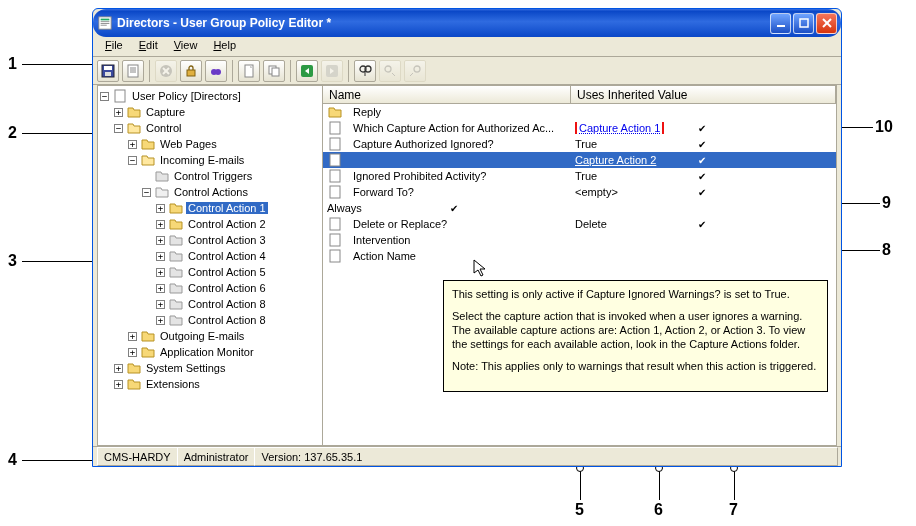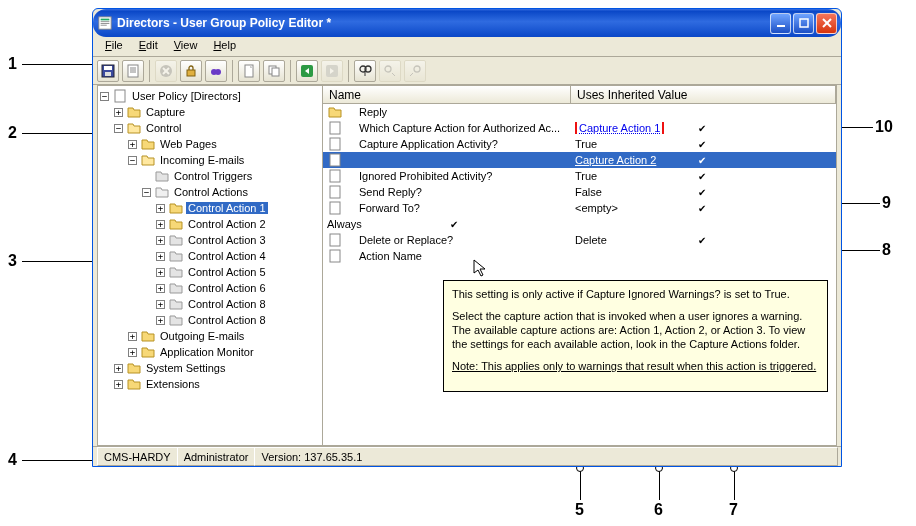--- a/index.html
+++ b/index.html
@@ -34,30 +34,30 @@
   .list { flex:1; background:#fff; display:flex; flex-direction:column; position:relative; }
   .lh { height:18px; display:flex; border-bottom:1px solid #ACA899;}
   .lh .col { background:linear-gradient(180deg,#fff,#ECE9D8); border-right:1px solid #ACA899; padding:2px 6px; font-size:12px; display:flex; align-items:center; }
   .col.name { width:248px;}
   .col.val { width:123px;}
   .col.inh { flex:1;}
   .rows { flex:1; position:relative; }
   .row { display:flex; height:16px; align-items:center; }
   .row.sel { background:#316AC5; color:#fff; }
   .row .c { padding-left:4px; overflow:hidden; white-space:nowrap; text-overflow:ellipsis; }
-  .row .c.name { width:248px; display:flex; align-items:center; gap:14px;}
+  .row .c.name { width:248px; display:flex; align-items:center; gap:8px;}
   .row .c.val { width:123px;}
   .row .c.inh { flex:1;}
   .linkish { color:#0000EE; text-decoration:underline; text-decoration-style:dotted; }
   .row.sel .linkish { color:#fff; text-decoration-style:solid; }
   .check::before { content:"✔"; font-size:10px;}
   .redbox { border:2px solid #e11; padding:0 2px;}
   .tooltip { position:absolute; left:120px; top:176px; width:385px; background:#FFFFE1; border:1px solid #000; padding:6px 8px; font-size:11px; line-height:14px; }
   .tooltip p { margin-bottom:8px;}
-  .tooltip p:last-child { margin-bottom:12px;text-decoration:underline; }
+  .tooltip p:last-child { margin-bottom:12px; }
   .cursor-svg { position:absolute; left:150px; top:155px; pointer-events:none; }
   .statusbar { position:absolute; bottom:0; left:0; right:0; height:20px; display:flex; background:#ECE9D8; border-top:1px solid #ACA899; padding:0 4px;}
   .sb-cell { border:1px solid #ACA899; border-top-color:#fff; border-left-color:#fff; background:#ECE9D8; padding:1px 6px; display:flex; align-items:center; font-size:11px; margin-right:-1px;}
   .sb-path { flex:0 0 auto; width:462px; overflow:hidden; white-space:nowrap; }
   
   svg { display:block; }
 </style>
 </head>
 <body>
 <div class="canvas">
@@ -424,21 +424,21 @@
           <div class="c val"><span class="redbox"><span class="linkish">Capture Action 1</span></span></div>
           <div class="c inh"><span class="check"></span></div>
         </div>
         <div class="row">
           <div class="c name">
                 <span class="ico">
                   <svg width="12" height="14">
                     <rect x="1" y="1" width="10" height="12" fill="#fff" stroke="#888"></rect>
                   </svg>
                 </span>
-                <span>Capture Application Activity?</span>
+                <span>Capture Authorized Ignored?</span>
               </div>
           <div class="c val">True</div>
           <div class="c inh"><span class="check"></span></div>
         </div>
         <div class="row sel">
           <div class="c name">
                 <span class="ico">
                   <svg width="12" height="14">
                     <rect x="1" y="1" width="10" height="12" fill="#fff" stroke="#888"></rect>
                   </svg>
@@ -459,52 +459,52 @@
           <div class="c val">True</div>
           <div class="c inh"><span class="check"></span></div>
         </div>
         <div class="row">
           <div class="c name">
                 <span class="ico">
                   <svg width="12" height="14">
                     <rect x="1" y="1" width="10" height="12" fill="#fff" stroke="#888"></rect>
                   </svg>
                 </span>
-                <span>Send Reply?</span>
-              </div>
-          <div class="c val">False</div>
-          <div class="c inh"><span class="check"></span></div>
-        </div>
-        <div class="row">
-          <div class="c name">
-                <span class="ico">
-                  <svg width="12" height="14">
-                    <rect x="1" y="1" width="10" height="12" fill="#fff" stroke="#888"></rect>
-                  </svg>
-                </span>
                 <span>Forward To?</span>
               </div>
           <div class="c val">&lt;empty&gt;</div>
           <div class="c inh"><span class="check"></span></div>
         </div>
         <div class="row">
           <div class="c val">Always</div>
           <div class="c inh"><span class="check"></span></div>
         </div>
         <div class="row">
           <div class="c name">
                 <span class="ico">
                   <svg width="12" height="14">
                     <rect x="1" y="1" width="10" height="12" fill="#fff" stroke="#888"></rect>
                   </svg>
                 </span>
                 <span>Delete or Replace?</span>
               </div>
           <div class="c val">Delete</div>
           <div class="c inh"><span class="check"></span></div>
+        </div>
+        <div class="row">
+          <div class="c name">
+                <span class="ico">
+                  <svg width="12" height="14">
+                    <rect x="1" y="1" width="10" height="12" fill="#fff" stroke="#888"></rect>
+                  </svg>
+                </span>
+                <span>Intervention</span>
+              </div>
+          <div class="c val"></div>
+              <div class="c inh"></div>
         </div>
         <div class="row">
           <div class="c name">
                 <span class="ico">
                   <svg width="12" height="14">
                     <rect x="1" y="1" width="10" height="12" fill="#fff" stroke="#888"></rect>
                   </svg>
                 </span>
                 <span>Action Name</span>
               </div>

